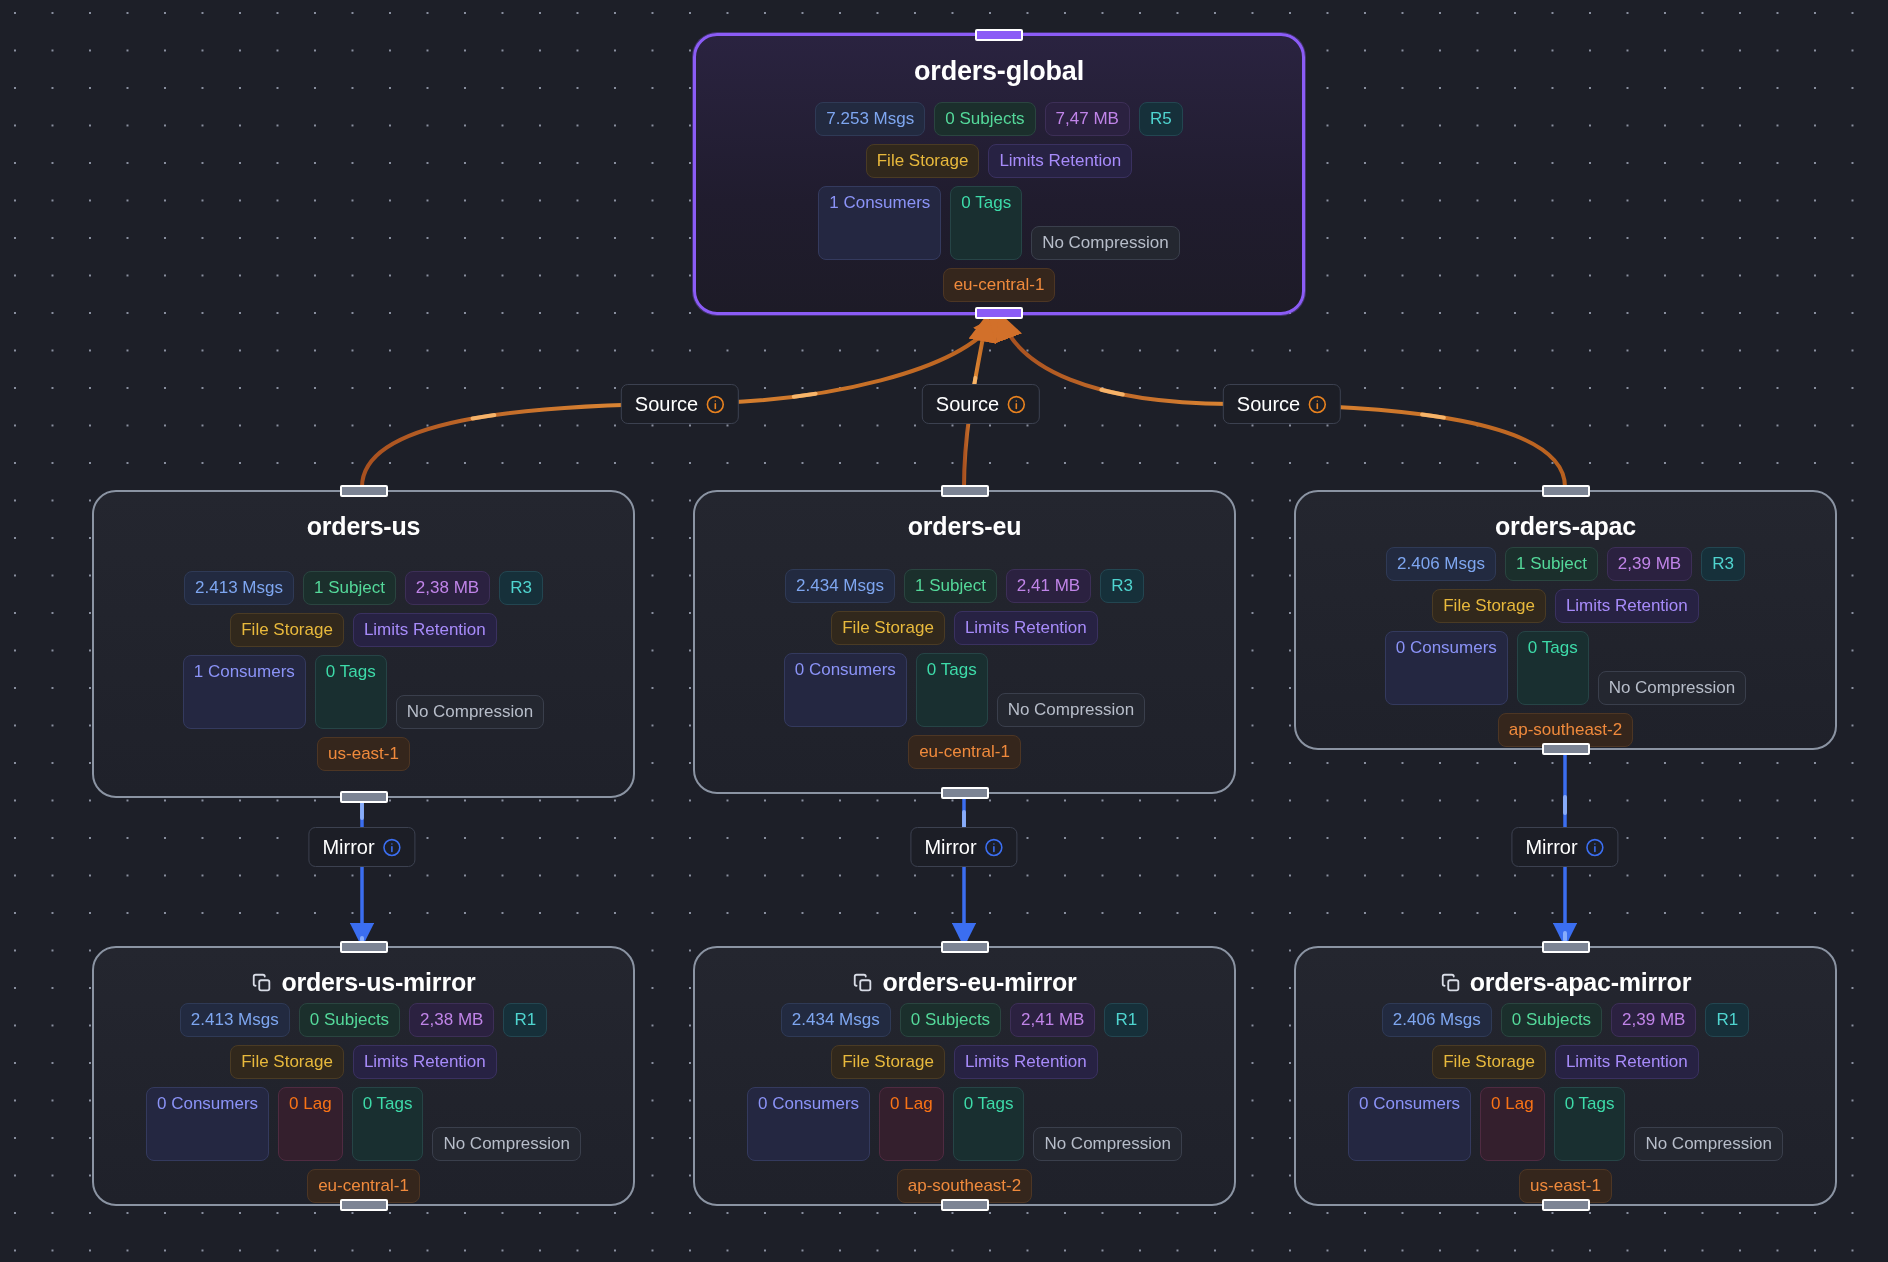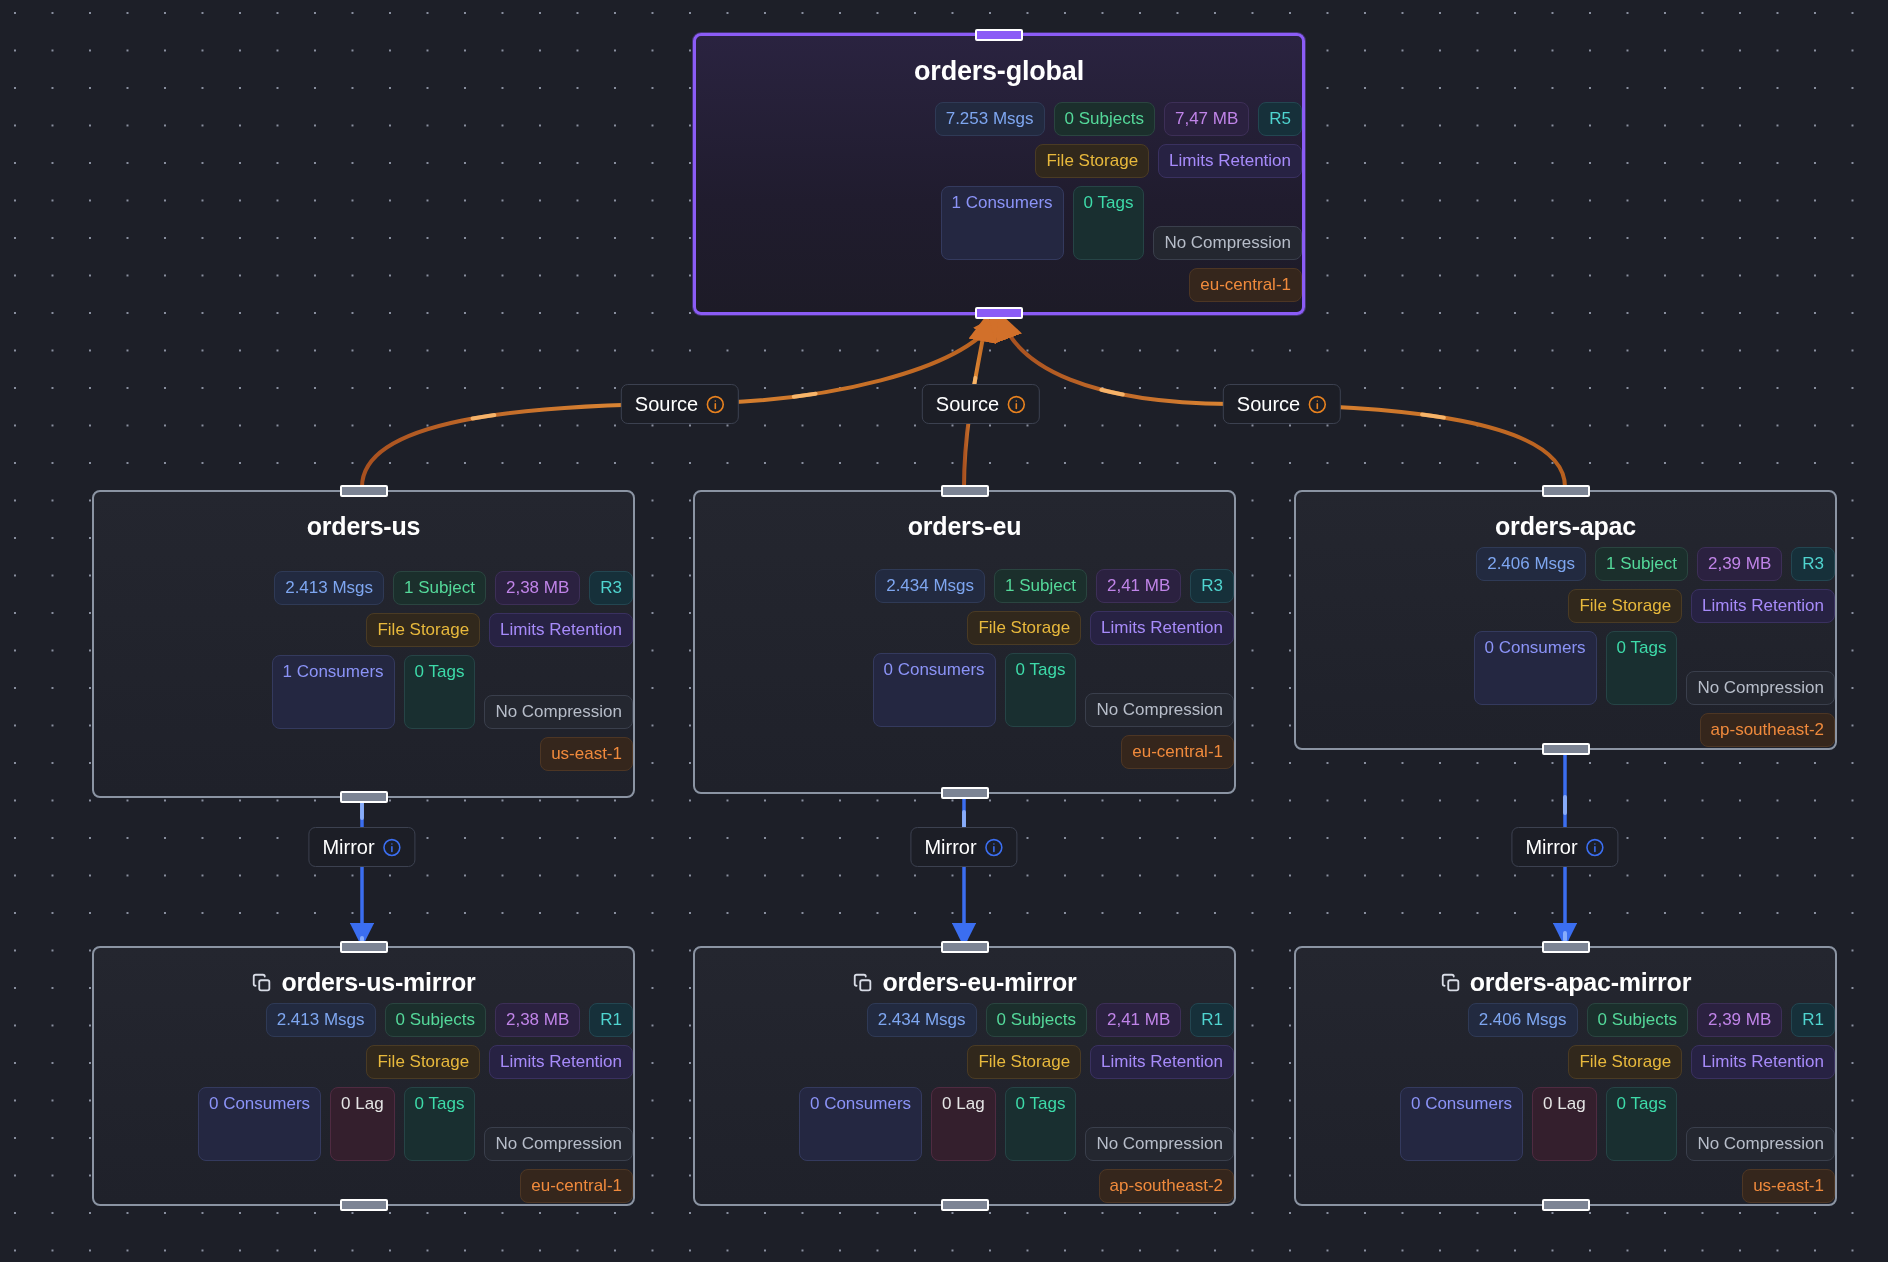--- a/index.html
+++ b/index.html
@@ -25,21 +25,21 @@
     position: absolute;
     inset: 0;
     width: 1888px;
     height: 1262px;
     pointer-events: none;
   }
 
   
   .node {
     position: absolute;
-    border-radius: 8px;
+    border-radius: 24px;
     background: linear-gradient(180deg, #24262f 0%, #1f212a 100%);
     border: 2px solid #8b94a3;
     display: flex;
     flex-direction: column;
     align-items: center;
     padding-top: 22px;
   }
   .node.root {
     border: 3px solid #8b5cf6;
     background: linear-gradient(180deg, #2a2340 0%, #201c2e 60%, #1d1b27 100%);
@@ -58,21 +58,21 @@
     margin-bottom: 6px;
   }
   .node.root .node-title { font-size: 27px; }
 
   .mirror-icon { display: inline-flex; width: 22px; height: 22px; }
   .mirror-icon svg { width: 22px; height: 22px; display: block; }
 
   .badge-rows {
     display: flex;
     flex-direction: column;
-    align-items: flex-end;
+    align-items: center;
     gap: 8px;
     margin-top: auto;
     margin-bottom: auto;
     width: 100%;
   }
   .badge-row {
     display: flex;
     flex-wrap: nowrap;
     justify-content: center;
     gap: 9px;
@@ -85,21 +85,21 @@
     border: 1px solid transparent;
     white-space: nowrap;
   }
   .b-msgs     { color:#7ea6f0; background:#222a40; border-color:#2f3a56; }
   .b-subjects { color:#54d99a; background:#1b2f2c; border-color:#2a4540; }
   .b-size     { color:#c084e8; background:#2b2140; border-color:#3d2f57; }
   .b-replicas { color:#4fd4cf; background:#16303a; border-color:#234651; }
   .b-storage  { color:#e8b93c; background:#31281c; border-color:#4a3b24; }
   .b-retention{ color:#a78bfa; background:#272243; border-color:#3a3160; }
   .b-consumers{ color:#8b93f7; background:#242741; border-color:#343a5e; }
-  .b-lag      { color:#e5e5e5; background:#341f2d; border-color:#4f2b41; }
+  .b-lag      { color:#f97316; background:#341f2d; border-color:#4f2b41; }
   .b-tags     { color:#3ddba9; background:#192f30; border-color:#264446; }
   .b-compress { color:#b7bdc9; background:#242730; border-color:#3a3f4c;margin-top:40px; }
   .b-region   { color:#f08a3c; background:#35261c; border-color:#4d3624; }
 
   
   .handle {
     position: absolute;
     width: 48px;
     height: 12px;
     border-radius: 2px;

